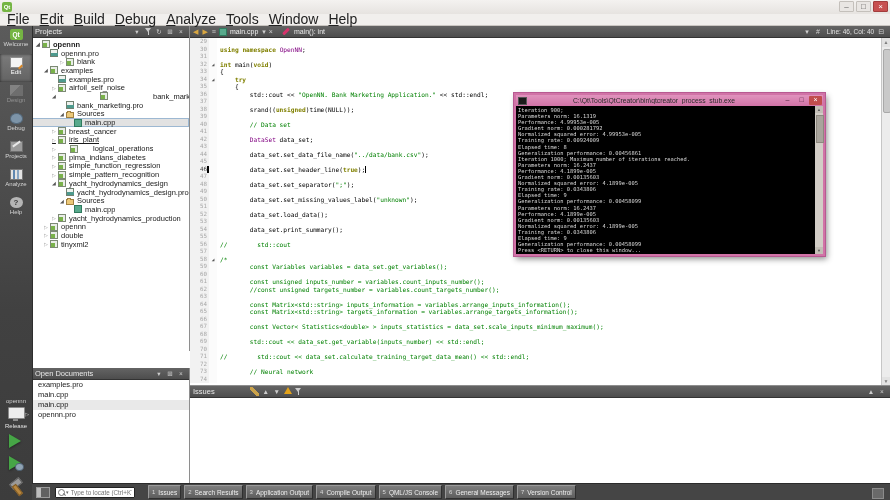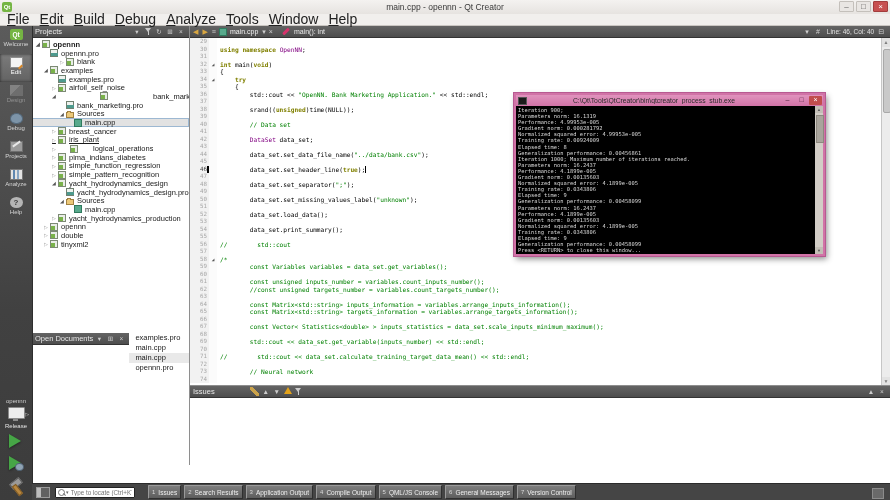--- a/index.html
+++ b/index.html
@@ -73,22 +73,22 @@
   .t-icon{width:8px;height:8px;flex:none;margin-right:3px;box-sizing:border-box;position:relative}
   .ti-project{background:#e9ede7;border:1px solid #7c8a74}
   .ti-project::after{content:'';position:absolute;left:0;bottom:0;width:4px;height:4px;background:#79b24a}
   .ti-profile{background:#eef2ee;border:1px solid #708070}
   .ti-profile::after{content:'';position:absolute;left:0;bottom:0;width:7px;height:3px;background:#4e9a8e}
   .ti-folder{background:#ecc878;border:1px solid #a3judge;border:1px solid #a08040;height:6px;margin-top:2px}
   .ti-folder::before{content:'';position:absolute;left:0;top:-2px;width:4px;height:2px;background:#ecc878;border:1px solid #a08040;border-bottom:none;box-sizing:border-box}
   .ti-cpp{background:#58a98c;border:1px solid #2f7a5e}
   .t-label{overflow:hidden;text-overflow:clip}
   
-  .opendocs-panel{position:absolute;left:32px;top:333px;width:158px;height:132px;background:#fff;
-    border-right:1px solid #8e8e8e;box-sizing:border-box;display:flex;z-index:3}
+  .opendocs-panel{position:absolute;left:32px;top:368px;width:158px;height:132px;background:#fff;
+    border-right:1px solid #8e8e8e;box-sizing:border-box;display:flex;flex-direction:column;z-index:3}
   .doc-list{flex:1;overflow:hidden}
   .doc-row{height:10px;line-height:10px;font-size:7.5px;color:#1a1a1a;padding-left:6px;white-space:nowrap}
   .doc-row.active{background:#e9e9e9}
   
   .editor{position:absolute;left:190px;top:26px;width:700px;height:360px;background:#fff;z-index:2}
   .edit-toolbar{position:absolute;left:0;top:0;right:0;height:12px;background:linear-gradient(#646464,#4d4d4d);
     border-bottom:1px solid #333;display:flex;align-items:center;padding:0 3px;box-sizing:border-box;color:#e8e8e8;font-size:7px}
   .nav-arrow{font-size:7px;color:#d9a741;margin-right:4px}
   .tb-icon{color:#cfcfcf;font-size:7px;margin-right:3px}
   .cpp-badge{width:8px;height:8px;background:#58a98c;border:1px solid #2f7a5e;box-sizing:border-box;margin-right:3px}
@@ -150,21 +150,20 @@
   .c-scroll .up{top:0}.c-scroll .down{bottom:0}
   .c-scroll .thumb{position:absolute;left:1px;top:9px;width:6px;height:26px;background:#a9a49c;border:1px solid #8d887f}
   
   .hsplit{position:absolute;left:190px;right:0;top:385px;height:1px;background:#8e8e8e;z-index:3}
 </style>
 </head>
 <body>
 
 <div class="titlebar">
   <div class="qtc-icon">Qt</div>
-  <div class="title-text">main.cpp - opennn - Qt Creator</div>
   <div class="win-controls">
     <div class="win-btn">–</div>
     <div class="win-btn">□</div>
     <div class="win-btn win-close">×</div>
   </div>
 </div>
 
 <div class="menubar">
     <span class="menu-item">File</span>
     <span class="menu-item">Edit</span>

